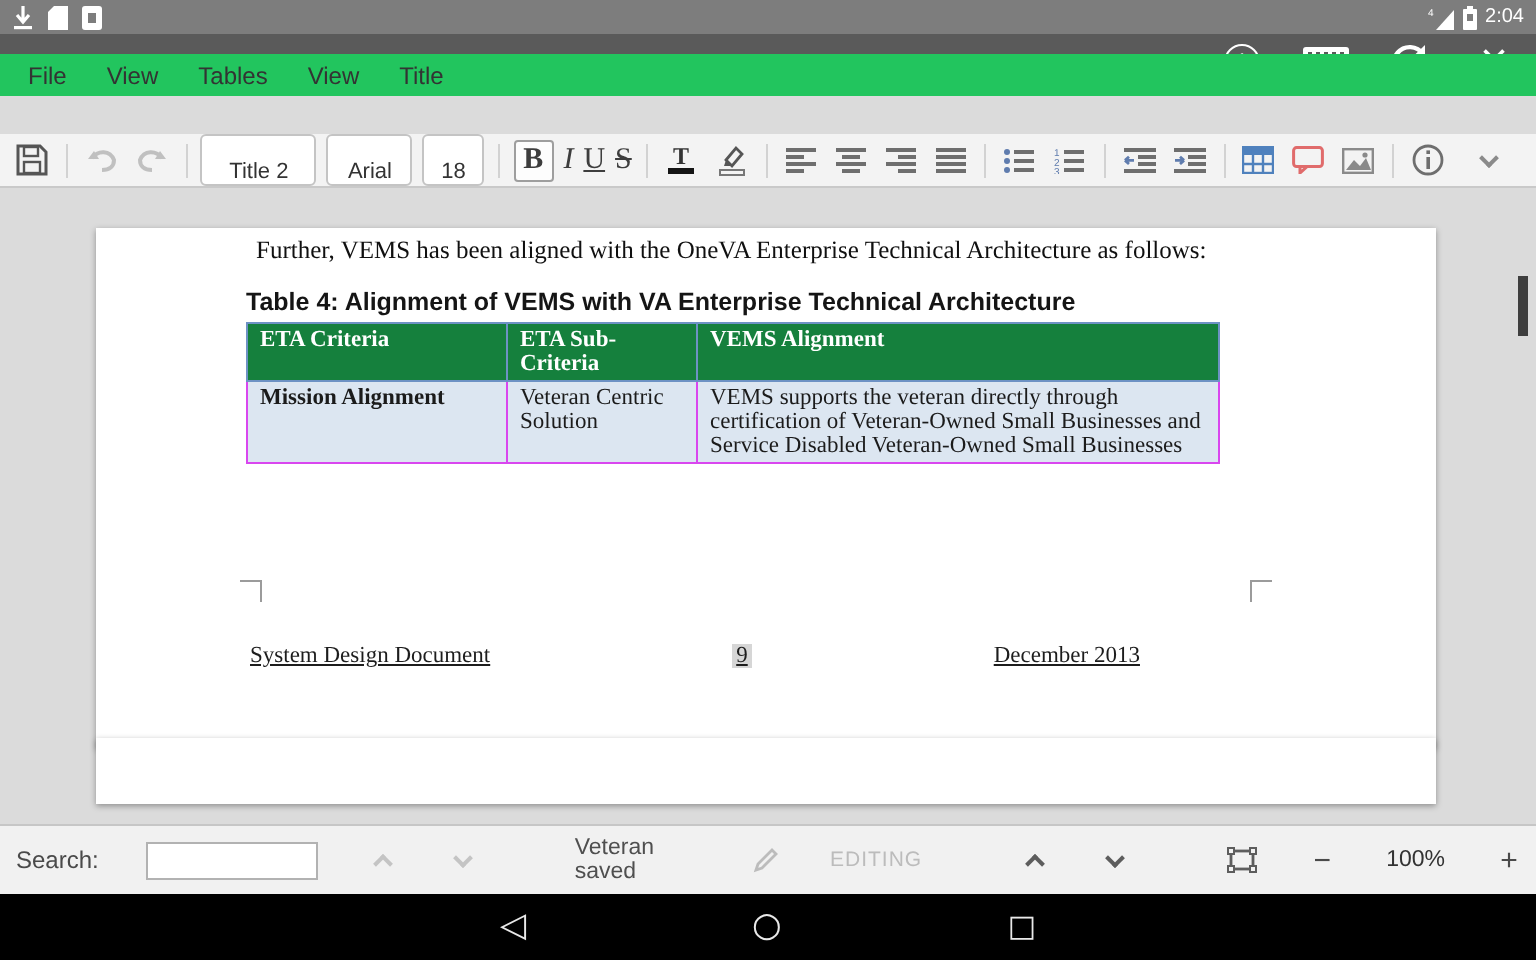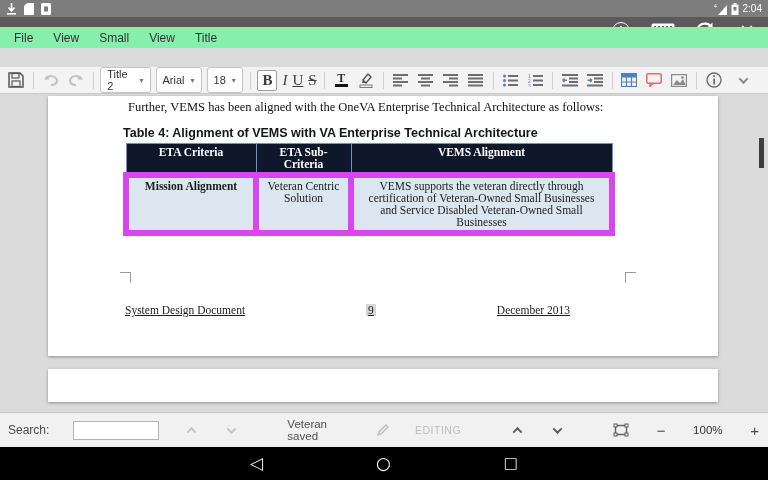--- a/index.html
+++ b/index.html
@@ -17,62 +17,62 @@
   
   .action-bar { position:absolute; top:17px; left:0; right:0; height:28px; background:#5a5a5a;
     display:flex; align-items:center; justify-content:flex-end; padding-right:8px; gap:16px; }
   .ab-btn { width:26px; height:24px; display:flex; align-items:center; justify-content:center; }
   .info-circle { width:18px; height:18px; border:1.5px solid #fff; border-radius:50%;
     color:#fff; font-family:"Liberation Serif",serif; font-size:12px; font-weight:bold;
     display:flex; align-items:center; justify-content:center; }
   .close-x { color:#fff; font-size:24px; font-weight:300; line-height:20px; }
 
   
-  .menu-bar { position:absolute; top:27px; left:0; right:0; height:22px; background:#86efac;
+  .menu-bar { position:absolute; top:27px; left:0; right:0; height:22px; background:#22c55e;
     display:flex; align-items:center; padding-left:4px; border-bottom:1px solid #dcdcdc; }
   .menu-item { font-size:12px; color:#333; padding:0 10px; line-height:22px; }
 
   
   .toolbar { position:absolute; top:67px; left:0; right:0; height:27px; background:#f3f3f3;
     display:flex; align-items:center; padding:0 6px; gap:5px; border-bottom:1px solid #c9c9c9; }
   .tsep { width:1px; height:17px; background:#d2d2d2; margin:0 2px; }
   .tbtn { height:21px; min-width:20px; display:flex; align-items:center; justify-content:center; color:#5e5e5e; }
   .dd { height:21px; background:#fff; border:1px solid #c4c4c4; border-radius:3px;
-    display:flex; align-items:center; justify-content:space-between; padding:12px 6px; gap:6px; }
+    display:flex; align-items:center; justify-content:space-between; padding:12px 6px; gap:6px;flex-direction:column; }
   .dd-label { font-size:11px; color:#333; }
   .dd-caret { font-size:8px; color:#777; }
   .fmt { font-family:"Liberation Serif",serif; font-size:15px; color:#3d3d3d; line-height:19px; }
   .fmt-b { font-weight:bold; border:1px solid #9e9e9e; border-radius:2px; background:#fdfdfd; padding:0 4px; }
   .fmt-i { font-style:italic; }
   .fmt-u { text-decoration:underline; }
   .fmt-s { text-decoration:line-through; }
   .tcolor { display:flex; flex-direction:column; align-items:center; line-height:10px; }
   .tcolor .tglyph { font-weight:bold; font-size:12px; font-family:"Liberation Serif",serif; color:#333; }
   .tcolor .bar { width:13px; height:3px; background:#141414; margin-top:1px; }
   .chev { display:inline-block; width:7px; height:7px; border-left:2px solid currentColor; border-top:2px solid currentColor; }
   .chev-down { transform:rotate(225deg) translate(1px,1px); }
   .chev-up { transform:rotate(45deg) translate(1px,1px); }
 
   
   .doc-area { position:absolute; top:94px; left:0; right:0; height:318px; background:#dbdbdb; }
   .page { position:absolute; left:48px; width:670px; background:#fff; box-shadow:0 1px 3px rgba(0,0,0,0.35); }
-  .page1 { top:2px; height:260px; }
+  .page1 { top:20px; height:260px; }
   .page2 { top:275px; height:33px; }
   .scroll-thumb { position:absolute; right:4px; top:44px; width:5px; height:30px; background:#3e3e3e; }
 
   .para { position:absolute; left:80px; top:4px; width:575px;
     font-family:"Liberation Serif",serif; font-size:12.5px; color:#101010; }
   .caption { position:absolute; left:75px; top:30px;
     font-family:"Liberation Sans",sans-serif; font-size:12.5px; font-weight:bold; color:#151515; }
   .dtable { position:absolute; left:75px; top:47px; border-collapse:collapse;
     font-family:"Liberation Serif",serif; table-layout:fixed; }
-  .dtable th { background:#0f172a; color:#fff; font-weight:bold; font-size:11.5px;
-    text-align:center; vertical-align:top; padding:2px 6px; border:1px solid #6d92c4; }
+  .dtable th { background:#15803d; color:#fff; font-weight:bold; font-size:11.5px;
+    text-align:left; vertical-align:top; padding:2px 6px; border:1px solid #6d92c4; }
   .dtable td { background:#dce6f1; color:#1b1b1b; font-size:11.5px;
-    text-align:center; vertical-align:top; padding:2px 6px; border:6px solid #d946ef; }
+    text-align:left; vertical-align:top; padding:2px 6px; border:1px solid #d946ef; }
   .cell-bold { font-weight:bold; }
   .mark { position:absolute; width:11px; height:11px; }
   .mark-left { left:72px; top:176px; border-top:1px solid #9b9b9b; border-right:1px solid #9b9b9b; }
   .mark-right { left:577px; top:176px; border-top:1px solid #9b9b9b; border-left:1px solid #9b9b9b; }
   .pfoot { position:absolute; left:77px; top:208px; width:445px; display:flex; align-items:center;
     justify-content:space-between; font-family:"Liberation Serif",serif; font-size:11.5px; color:#1d1d1d;text-decoration:underline; }
   .pagenum { background:#d6d6d6; padding:0 2px; }
 
   
   .find-bar { position:absolute; top:412px; left:0; right:0; height:35px; background:#f1f1f1;
@@ -156,21 +156,21 @@
       </svg>
     </div>
     <div class="ab-btn">
       <span class="close-x">×</span>
     </div>
   </div>
 
   <div class="menu-bar">
     <span class="menu-item">File</span>
     <span class="menu-item">View</span>
-    <span class="menu-item">Small</span>
+    <span class="menu-item">Tables</span>
     <span class="menu-item">View</span>
     <span class="menu-item">Title</span>
   </div>
 
   <div class="toolbar">
     <div class="tbtn">
       <svg width="16" height="16" viewBox="0 0 16 16">
         <path d="M1 1 H12 L15 4 V15 H1 Z" fill="none" stroke="#555" stroke-width="1.5"></path>
         <rect x="4" y="1.5" width="7" height="4.5" fill="none" stroke="#555" stroke-width="1.2"></rect>
         <rect x="4" y="9" width="8" height="5.5" fill="none" stroke="#555" stroke-width="1.2"></rect>

